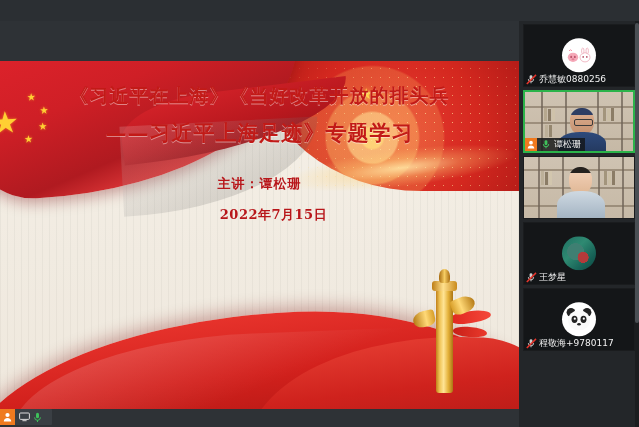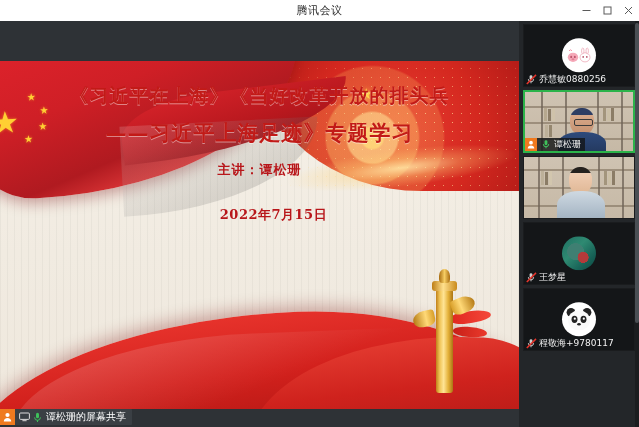--- a/index.html
+++ b/index.html
@@ -171,21 +171,21 @@
     font-family:"DejaVu Serif","Liberation Serif",serif;
     text-shadow:0 1px 0 rgba(255,255,255,.45);
   }
   .s-title.l1{top:22px;font-size:19px;}
   .s-title.l2{top:58px;font-size:21px;}
   .s-sub{
     position:absolute;left:0;width:519px;text-align:center;
     color:#b8161a;font-weight:bold;
     font-family:"DejaVu Serif","Liberation Serif",serif;
   }
-  .s-sub.p1{top:100px;font-size:13px;letter-spacing:1px;text-align:center;}
+  .s-sub.p1{top:114px;font-size:13px;letter-spacing:1px;text-align:center;}
   .s-sub.p2{top:145px;font-size:13px;letter-spacing:.5px;margin-left:14px;}
 
   
   .share-bar{
     position:absolute;left:0;bottom:0;width:519px;height:20px;
     display:flex;align-items:center;background:transparent;
   }
   .share-chip{
     display:flex;align-items:center;height:16px;background:#3a3f44;
     padding:0 6px 0 0;border-radius:1px;
@@ -260,41 +260,20 @@
   }
   .scroll-thumb{
     position:absolute;right:0;top:2px;width:4px;height:300px;background:#4a4f54;border-radius:2px;
   }
 </style>
 </head>
 <body>
 
 <div class="app">
 
-  <div class="titlebar">
-    <div class="titlebar-title">腾讯会议</div>
-    <div class="win-controls">
-      <div class="win-btn">
-        <svg width="11" height="11" viewBox="0 0 11 11">
-            <line x1="1.5" y1="5.5" x2="9.5" y2="5.5" stroke="#5a5a5a" stroke-width="1"></line>
-          </svg>
-      </div>
-      <div class="win-btn">
-        <svg width="11" height="11" viewBox="0 0 11 11">
-            <rect x="2" y="2" width="7" height="7" fill="none" stroke="#5a5a5a" stroke-width="1"></rect>
-          </svg>
-      </div>
-      <div class="win-btn">
-        <svg width="11" height="11" viewBox="0 0 11 11">
-            <line x1="2" y1="2" x2="9" y2="9" stroke="#5a5a5a" stroke-width="1"></line>
-            <line x1="9" y1="2" x2="2" y2="9" stroke="#5a5a5a" stroke-width="1"></line>
-          </svg>
-      </div>
-    </div>
-  </div>
 
   <div class="stage">
 
     <div class="slide">
 
       <div class="dome"></div>
       <div class="dome-dots"></div>
       <div class="dome-sweep"></div>
       <div class="dome-star">★</div>
 
@@ -342,21 +321,20 @@
               <rect x="3.4" y="8.2" width="4.2" height="1" fill="#dcdcdc"></rect>
             </svg>
         </span>
         <span class="icon-mic-on">
           <svg width="9" height="11" viewBox="0 0 9 11">
               <rect x="3" y="0.8" width="3" height="5.4" rx="1.5" fill="#3ec15a"></rect>
               <path d="M1.6 5.4a2.9 2.9 0 0 0 5.8 0" fill="none" stroke="#3ec15a" stroke-width="1"></path>
               <line x1="4.5" y1="8.2" x2="4.5" y2="10" stroke="#3ec15a" stroke-width="1"></line>
             </svg>
         </span>
-        <span class="share-name">谭松珊的屏幕共享</span>
       </div>
     </div>
   </div>
 
   <div class="strip">
     <div class="tiles">
 
       <div class="tile">
         <div class="bg-dark"></div>
         <div class="avatar-circle av-rabbit">

